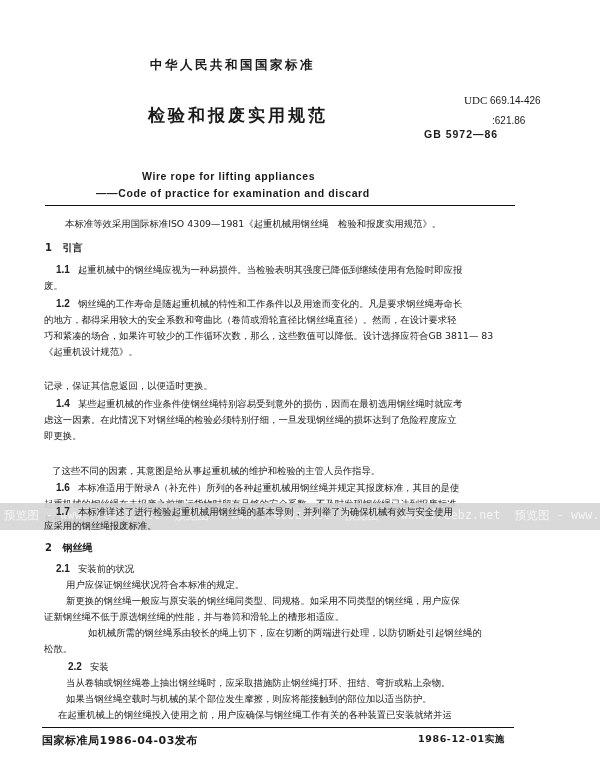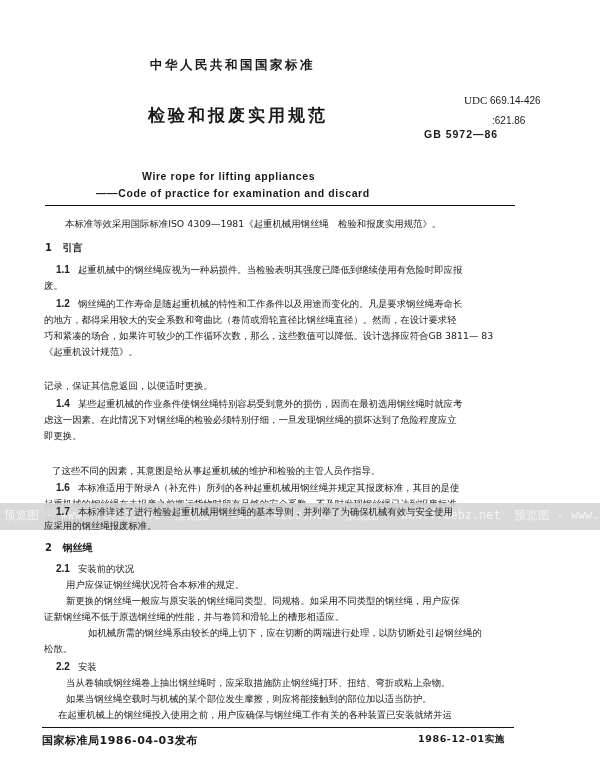--- a/index.html
+++ b/index.html
@@ -203,21 +203,21 @@
 
   <div class="line" style="left:56px;top:563px;">
     <span class="num">2.1</span><span>安装前的状况</span>
   </div>
   <div class="line" style="left:66px;top:579px;">用户应保证钢丝绳状况符合本标准的规定。</div>
   <div class="line" style="left:66px;top:595px;">新更换的钢丝绳一般应与原安装的钢丝绳同类型、同规格。如采用不同类型的钢丝绳，用户应保</div>
   <div class="line" style="left:44px;top:611px;">证新钢丝绳不低于原选钢丝绳的性能，并与卷筒和滑轮上的槽形相适应。</div>
   <div class="line" style="left:60px;top:627px;margin-left:28px;">如机械所需的钢丝绳系由较长的绳上切下，应在切断的两端进行处理，以防切断处引起钢丝绳的</div>
   <div class="line" style="left:44px;top:643px;">松散。</div>
 
-  <div class="line" style="left:56px;top:661px;">
+  <div class="line" style="left:68px;top:661px;">
     <span class="num">2.2</span><span>安装</span>
   </div>
   <div class="line" style="left:66px;top:677px;">当从卷轴或钢丝绳卷上抽出钢丝绳时，应采取措施防止钢丝绳打环、扭结、弯折或粘上杂物。</div>
   <div class="line" style="left:66px;top:693px;">如果当钢丝绳空载时与机械的某个部位发生摩擦，则应将能接触到的部位加以适当防护。</div>
   <div class="line" style="left:58px;top:709px;">在起重机械上的钢丝绳投入使用之前，用户应确保与钢丝绳工作有关的各种装置已安装就绪并运</div>
 </div>
 
 <div class="abs rule-bottom"></div>
 
 <div class="abs footer-left">国家标准局1986-04-03发布</div>

